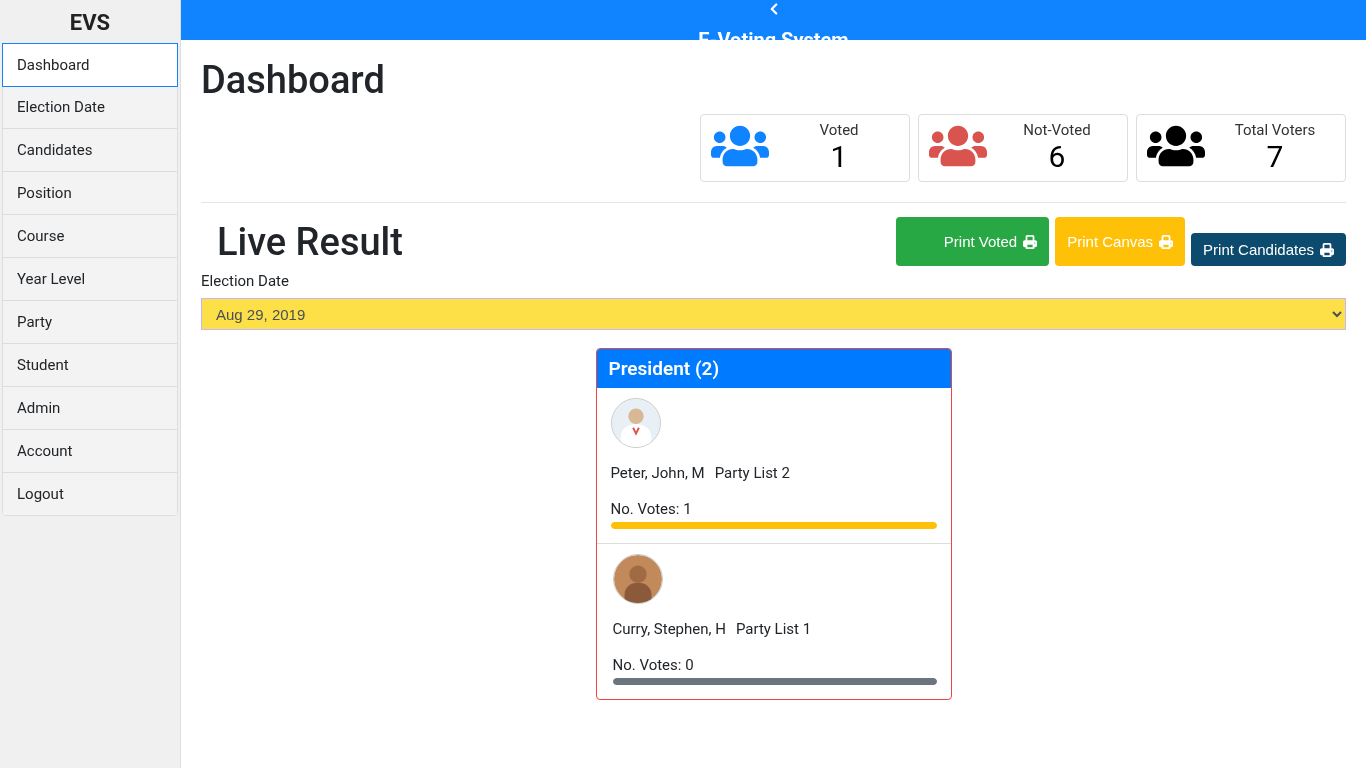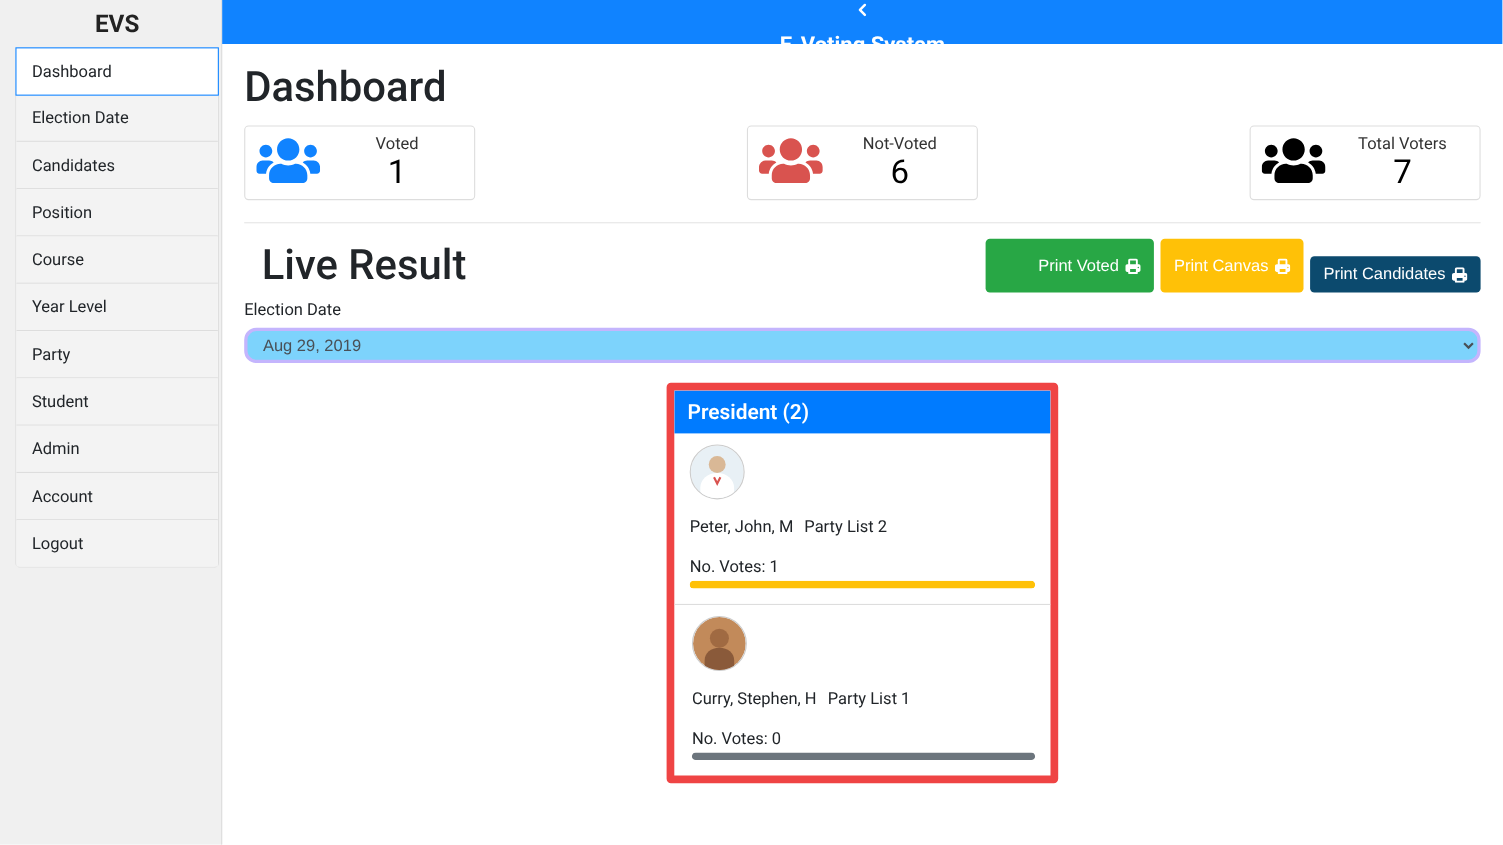--- a/index.html
+++ b/index.html
@@ -7,25 +7,24 @@
       font-family: -apple-system, BlinkMacSystemFont, "Segoe UI", Roboto, "Helvetica Neue", Arial, sans-serif;
       font-size: 16px;
       color: #212529;
       background: #fff;
       width: 1366px;
       height: 768px;
       overflow: hidden;
     }
     .layout { display: flex; height: 100%; }
     .sidebar {
-      width: 202px;
+      width: 181px;
       background: #f0f0f0;
       border-right: 1px solid #ddd;
       flex-shrink: 0;
-      padding-left: 12px;
     }
     .sidebar-brand {
       text-align: center;
       font-weight: 700;
       font-size: 22px;
       padding: 10px 0 8px;
       color: #222;
     }
     .sidebar-nav {
       border: 1px solid #ddd;
@@ -66,22 +65,22 @@
     .topbar .back-icon svg { display: block; }
     .topbar-title { font-weight: 700; font-size: 20px; }
     .content { padding: 10px 20px 20px; }
     .page-title {
       font-size: 38px;
       font-weight: 500;
       margin: 8px 0 12px;
     }
     .stats-row {
       display: flex;
-      justify-content: space-between;
-      gap: 24px;
+      justify-content: flex-end;
+      gap: 8px;
       padding-bottom: 20px;
       border-bottom: 1px solid #e5e5e5;
     }
     .stat-card {
       border: 1px solid #ddd;
       border-radius: 4px;
       display: flex;
       align-items: center;
       padding: 6px 18px 6px 10px;
       gap: 18px;
@@ -114,31 +113,31 @@
     .btn-yellow { background: #ffc107; }
     .btn-teal { background: #0c4a6e; margin-top: 16px; }
     .btn-blue { background: #007bff; }
     .field-label { margin-top: 6px; font-size: 15px; }
     .select-wrap {
       margin-top: 8px;
     }
     .select {
       width: 100%;
       height: 32px;
-      border: 3px solid #c4b5fd;
-      border-radius: 11px;
-      background: #7dd3fc;
+      border: 1px solid #c4b5fd;
+      border-radius: 0;
+      background: #fde047;
       font-size: 15px;
       padding: 0 10px;
       color: #495057;
     }
     .result-card {
       width: 356px;
       margin: 18px auto 0;
-      border: 7px solid #ef4444;
+      border: 1px solid #ef4444;
       border-radius: 4px;
       overflow: hidden;
     }
     .result-header {
       background: #007bff;
       color: #fff;
       font-weight: 600;
       font-size: 19px;
       padding: 8px 12px;
     }

